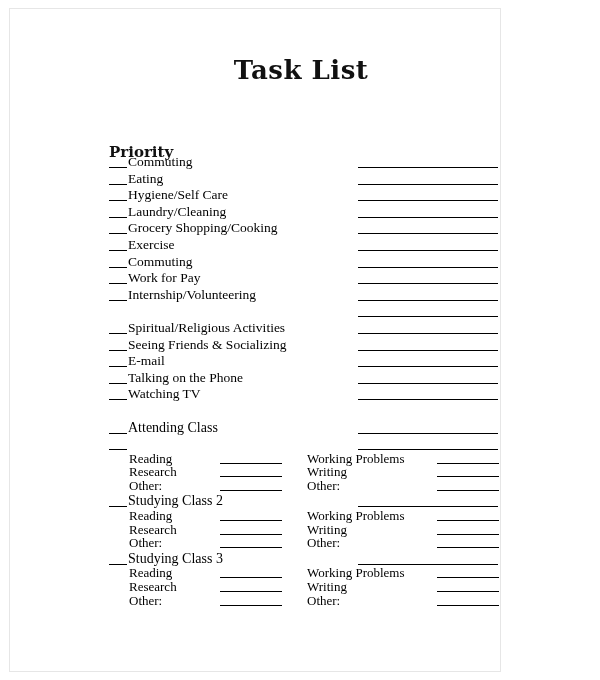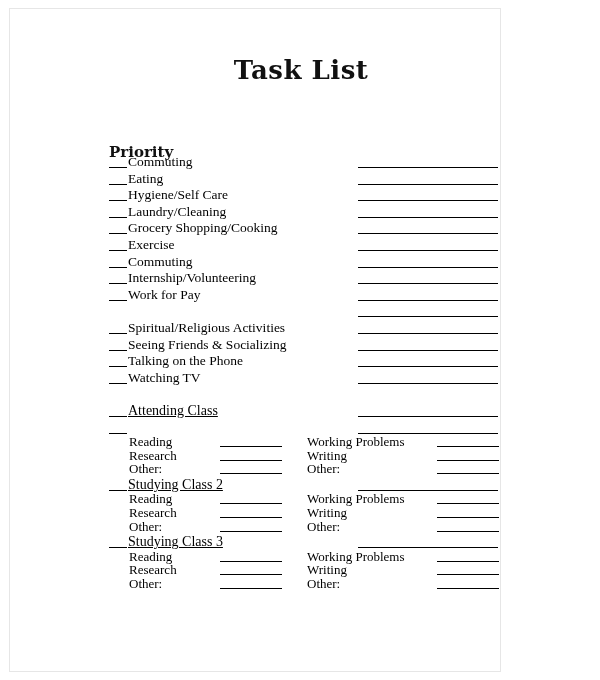--- a/index.html
+++ b/index.html
@@ -99,21 +99,20 @@
   }
 
   
   .class-head {
     position: absolute;
     left: 99px;
     top: 0;
     font-size: 14px;
     line-height: 15px;
     white-space: nowrap;
-    text-decoration: underline;
   }
   .class-head .pre {
     display: inline-block;
     width: 18px;
     border-bottom: 1.6px solid #000;
     vertical-align: -2px;
     margin-right: 1px;
   }
 
   .subrow {
@@ -173,39 +172,43 @@
       </div>
       <div class="row">
         <div class="task-label"><span class="pre" title="___"></span><span>Exercise</span></div>
         <div class="time-line"></div>
       </div>
       <div class="row">
         <div class="task-label"><span class="pre" title="___"></span><span>Commuting</span></div>
         <div class="time-line"></div>
       </div>
       <div class="row">
+        <div class="task-label"><span class="pre" title="___"></span><span>Work for Pay</span></div>
+        <div class="time-line"></div>
+      </div>
+      <div class="row">
         <div class="task-label"><span class="pre" title="___"></span><span>Internship/Volunteering</span></div>
         <div class="time-line"></div>
       </div>
       <div class="row">
-        <div class="task-label"><span class="pre" title="___"></span><span>Work for Pay</span></div>
-        <div class="time-line"></div>
-      </div>
-      <div class="row">
         <div class="time-line"></div>
       </div>
       <div class="row">
         <div class="task-label"><span class="pre" title="___"></span><span>Spiritual/Religious Activities</span></div>
         <div class="time-line"></div>
       </div>
       <div class="row">
         <div class="task-label"><span class="pre" title="___"></span><span>Seeing Friends &amp; Socializing</span></div>
         <div class="time-line"></div>
       </div>
       <div class="row">
+        <div class="task-label"><span class="pre" title="___"></span><span>E-mail</span></div>
+        <div class="time-line"></div>
+      </div>
+      <div class="row">
         <div class="task-label"><span class="pre" title="___"></span><span>Talking on the Phone</span></div>
         <div class="time-line"></div>
       </div>
       <div class="row">
         <div class="task-label"><span class="pre" title="___"></span><span>Watching TV</span></div>
         <div class="time-line"></div>
       </div>
       <div class="row-blank"></div>
       <div class="row">
         <div class="class-head"><span class="pre" title="___"></span><span>Attending Class</span></div>

